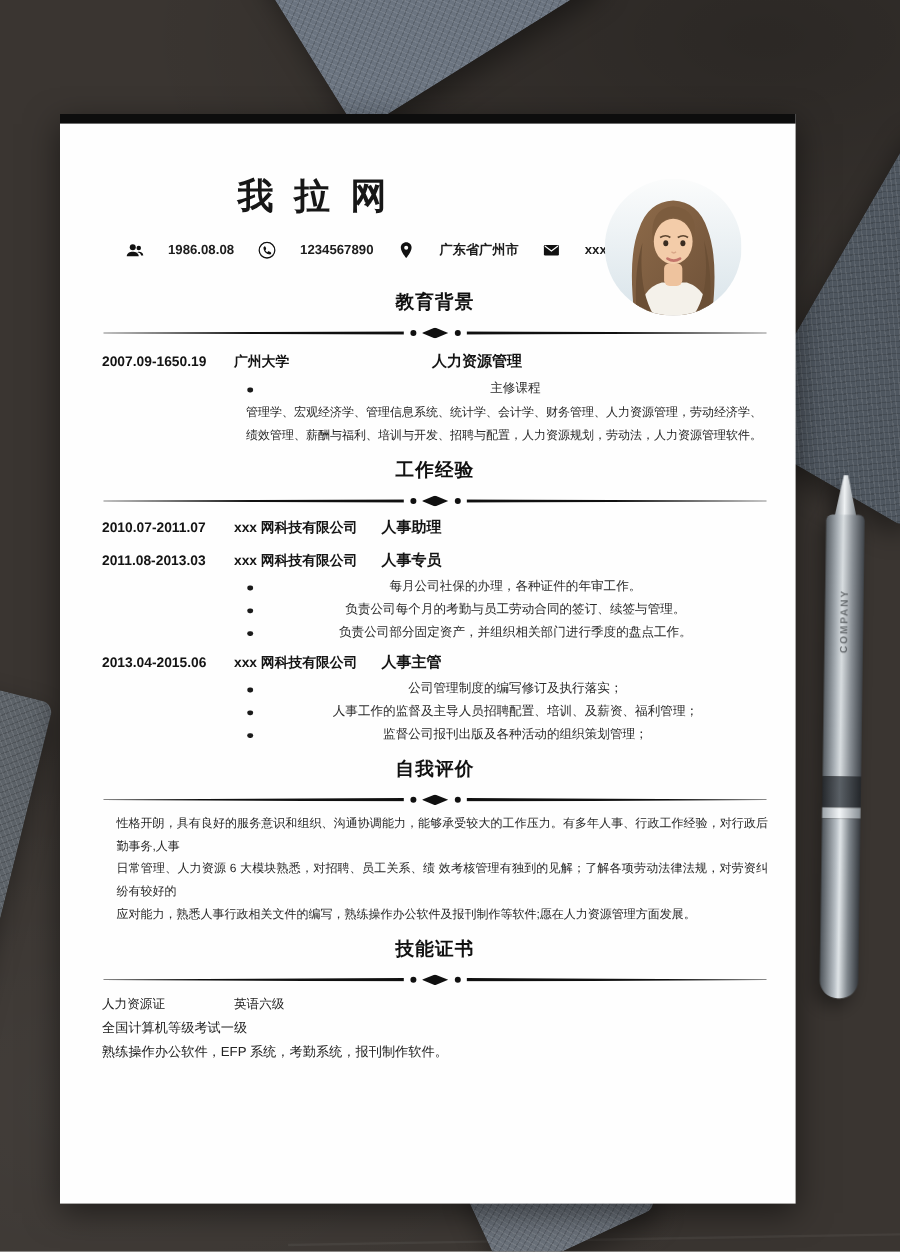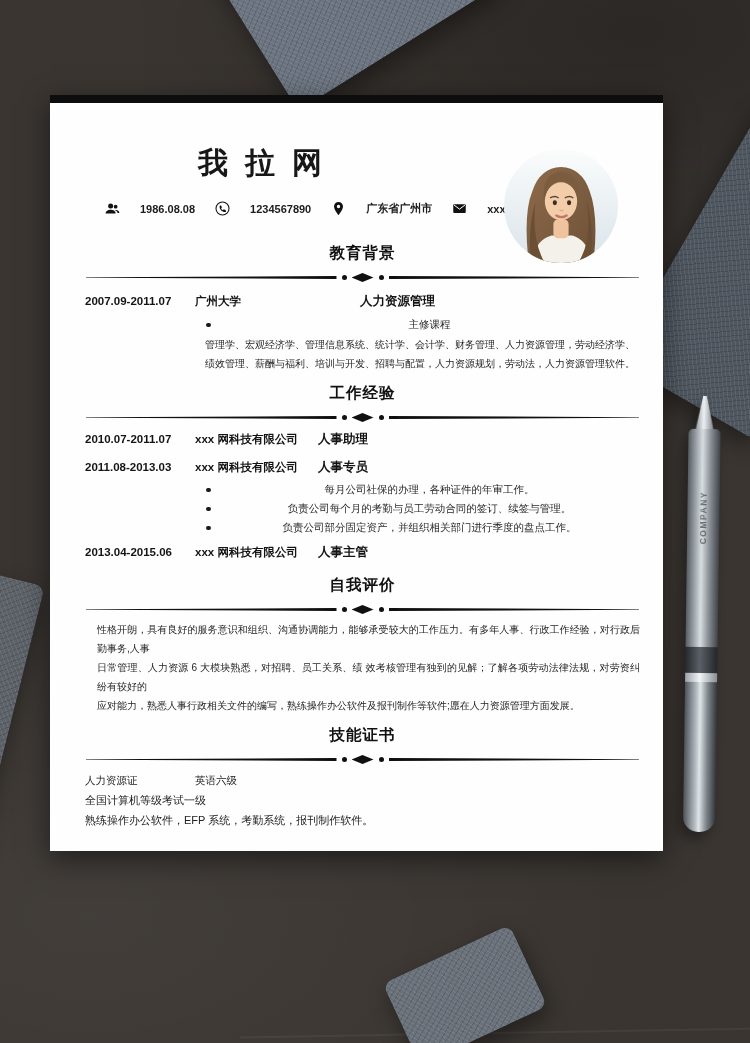--- a/index.html
+++ b/index.html
@@ -42,21 +42,21 @@
     background:linear-gradient(to right,#26292d,#5a6066 45%,#23262a); }
   .pen-ring{ position:absolute; top:277px; left:2px; right:2px; height:9px;
     background:linear-gradient(to right,#9aa1a7,#f2f5f7 45%,#878e94); }
   .pen-lower{ position:absolute; top:286px; left:2px; right:2px; height:150px; border-radius:0 0 15px 15px;
     background:linear-gradient(to right,#4c5258,#b9c0c6 38%,#e0e5e8 48%,#7e858b 72%,#34383d); }
   .pen-engraving{ position:absolute; top:62px; left:50%; transform:translateX(-50%) rotate(180deg);
     writing-mode:vertical-rl; font-size:8.5px; letter-spacing:1.5px;
     color:rgba(30,33,37,.55); font-weight:700; }
 
   
-  .page{ position:absolute; left:50px; top:95px; width:613px; height:756px;
+  .page{ position:absolute; left:50px; top:95px; width:613px; height:908px;
     background:#fefefe; z-index:10; box-shadow:0 8px 26px rgba(0,0,0,.5); }
   .page-topbar{ height:8px; background:#0d0d0d; }
   .page-inner{ padding:0 23px 0 35px; }
 
   .header{ position:relative; height:140px; }
   .name{ position:absolute; left:113px; top:40px; font-size:30px; font-weight:700;
     letter-spacing:17px; color:#171717; white-space:nowrap; }
   .contact-row{ position:absolute; left:20px; top:98px; display:flex; align-items:center; }
   .contact-item{ display:flex; align-items:center; gap:20px; margin-right:20px;
     font-size:11px; font-weight:700; color:#1c1c1c; }
@@ -198,21 +198,21 @@
     <section class="sec">
       <h2 class="sec-title">教育背景</h2>
       <div class="divider">
         <i class="ln l"></i>
           <i class="dot"></i>
           <i class="dia"></i>
           <i class="dot"></i>
           <i class="ln r"></i>
       </div>
       <div class="row3">
-        <span>2007.09-2011.07</span>
+        <span>2007.09-1650.19</span>
         <span>广州大学</span>
         <span class="major">人力资源管理</span>
       </div>
       <ul class="bul">
         <li>主修课程</li>
       </ul>
       <p class="detail">管理学、宏观经济学、管理信息系统、统计学、会计学、财务管理、人力资源管理，劳动经济学、
 绩效管理、薪酬与福利、培训与开发、招聘与配置，人力资源规划，劳动法，人力资源管理软件。</p>
     </section>
 
@@ -246,20 +246,25 @@
           <li>负责公司部分固定资产，并组织相关部门进行季度的盘点工作。</li>
         </ul>
       </div>
 
       <div class="job">
         <div class="job-head">
           <span>2013.04-2015.06</span>
           <span>xxx 网科技有限公司</span>
           <span class="pos">人事主管</span>
         </div>
+        <ul class="bul">
+          <li>公司管理制度的编写修订及执行落实；</li>
+          <li>人事工作的监督及主导人员招聘配置、培训、及薪资、福利管理；</li>
+          <li>监督公司报刊出版及各种活动的组织策划管理；</li>
+        </ul>
       </div>
     </section>
 
     <section class="sec">
       <h2 class="sec-title">自我评价</h2>
       <div class="divider">
         <i class="ln l"></i>
           <i class="dot"></i>
           <i class="dia"></i>
           <i class="dot"></i>

